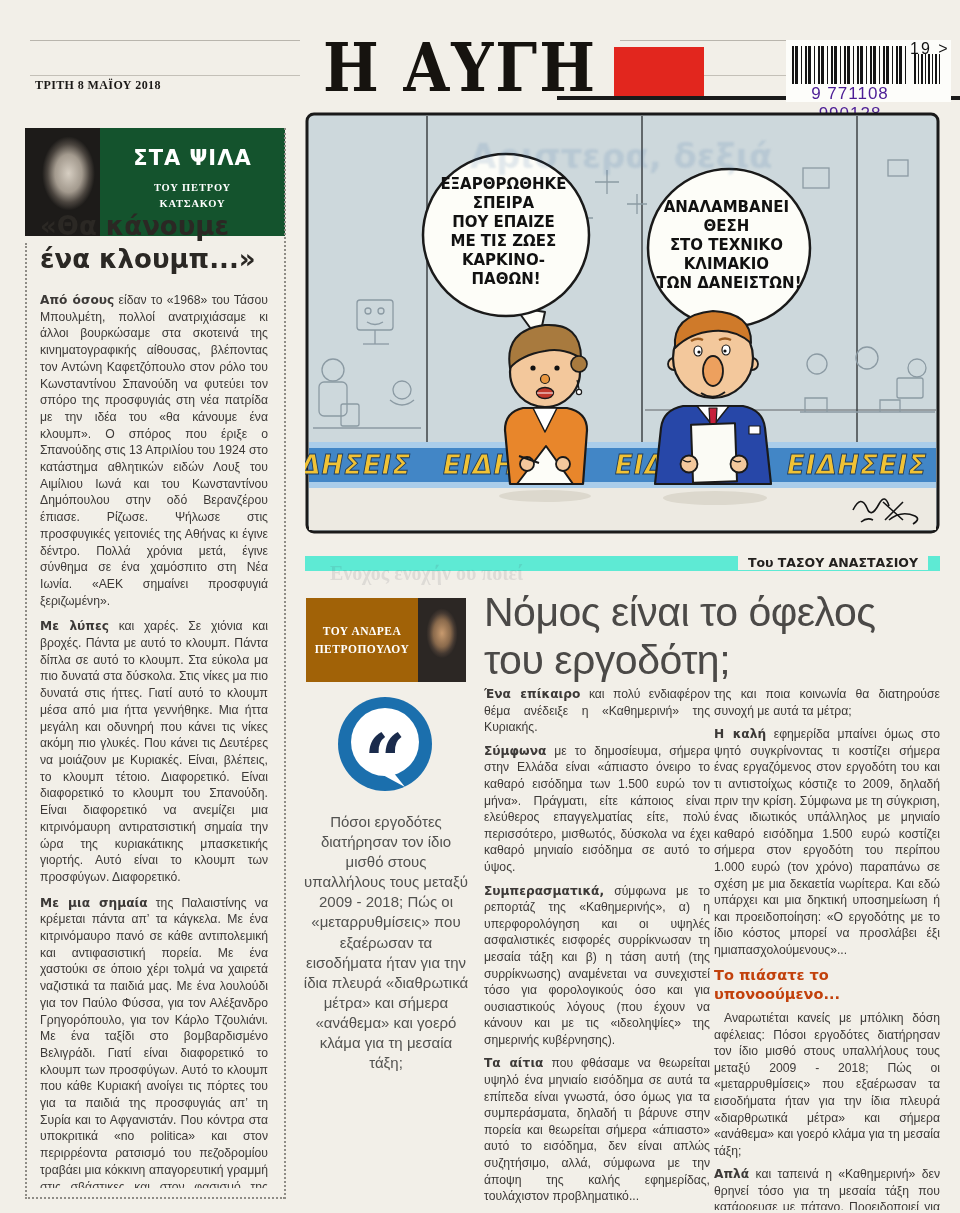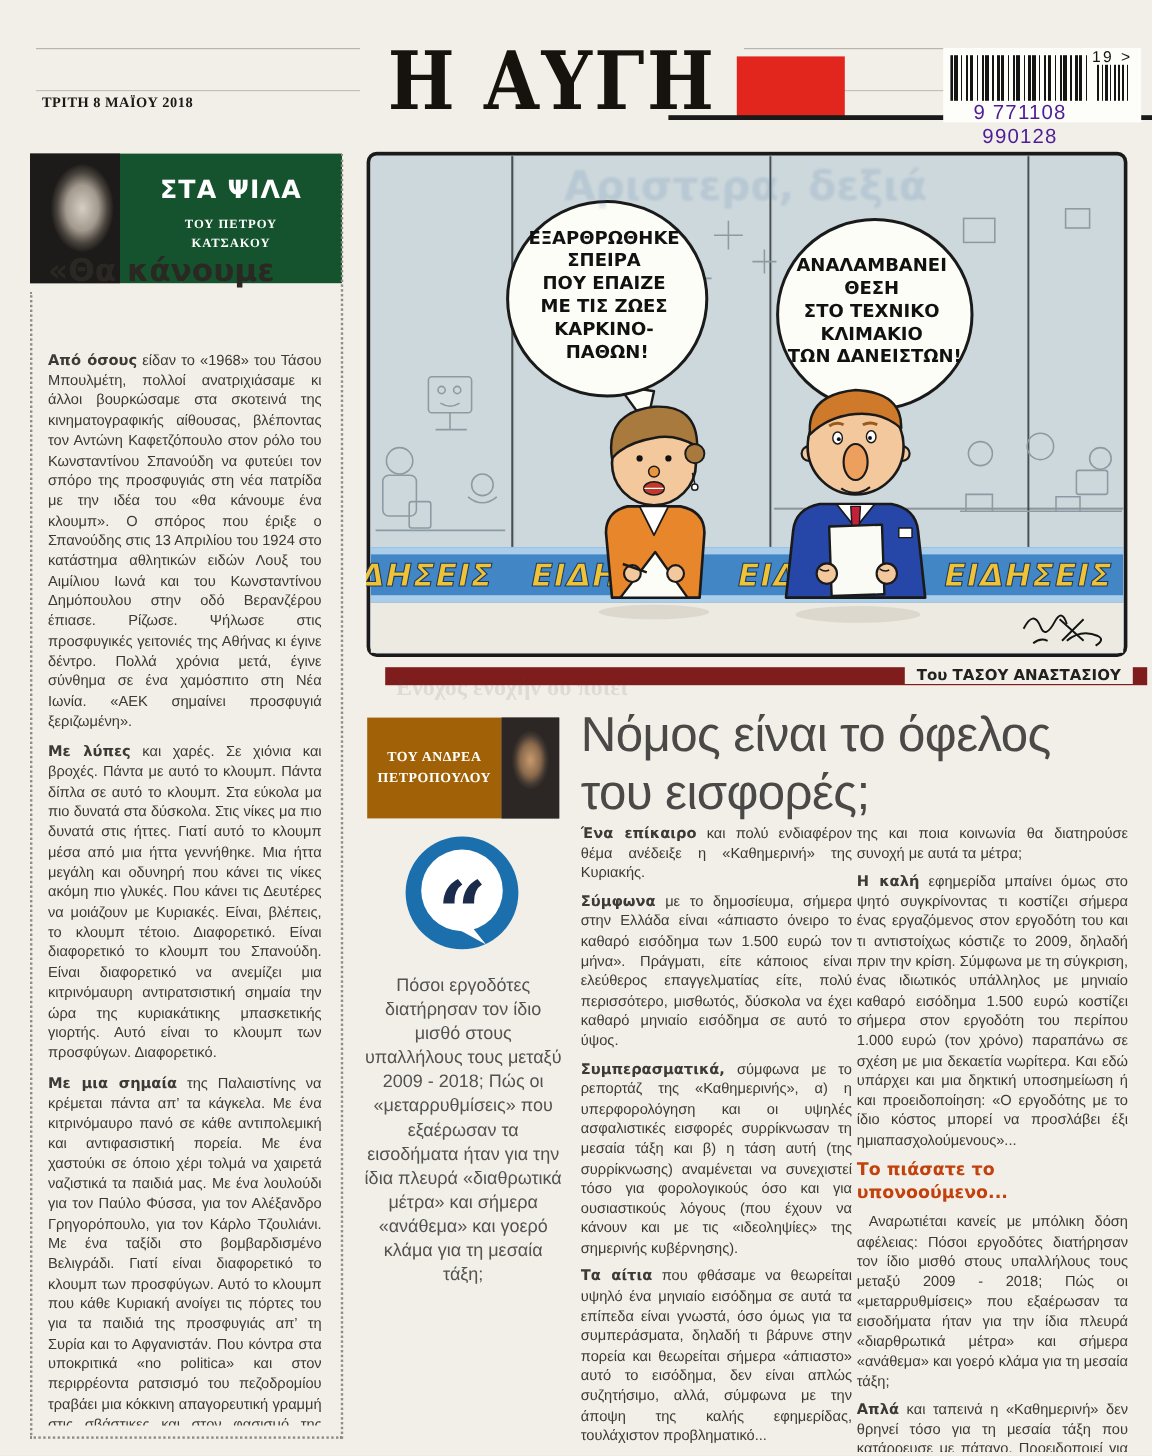--- a/index.html
+++ b/index.html
@@ -14,45 +14,45 @@
     font-family:"DejaVu Serif",serif;font-weight:bold;font-size:59px;line-height:1.0;color:#16130f;
     letter-spacing:2px;transform:scaleY(1.14);transform-origin:top;}
   .red-square{position:absolute;left:614px;top:47px;width:90px;height:51px;background:#e2261e;}
   .rule-thick{position:absolute;left:557px;right:0;top:96px;height:4px;background:#1a1a1a;}
   .barcode-wrap{position:absolute;left:786px;top:40px;width:165px;height:62px;background:#fdfdfa;}
   .barcode{position:absolute;left:6px;top:6px;width:116px;height:38px;
     background:repeating-linear-gradient(90deg,#141414 0 2px,#fdfdfa 2px 3px,#141414 3px 6px,#fdfdfa 6px 9px,#141414 9px 10px,#fdfdfa 10px 13px);}
   .barcode-num{position:absolute;left:0px;top:44px;width:128px;text-align:center;font-size:17px;color:#4c1d95;letter-spacing:1px;}
   .barcode-sup{position:absolute;left:128px;top:14px;width:26px;height:30px;
     background:repeating-linear-gradient(90deg,#141414 0 2px,#fdfdfa 2px 4px,#141414 4px 5px,#fdfdfa 5px 7px);}
-  .issue-code{position:absolute;left:124px;top:0px;font-size:13px;color:#141414;letter-spacing:2px;}
+  .issue-code{position:absolute;left:124px;top:0px;font-size:16px;color:#141414;letter-spacing:2px;}
 
   
   .sb-photo{position:absolute;left:25px;top:128px;width:75px;height:108px;background:
     radial-gradient(ellipse 30px 42px at 58% 42%,#d6cec2 0%,#a39a8e 45%,#4a443e 70%,#1d1b19 88%),#1d1b19;}
   .sb-redbox{position:absolute;left:100px;top:128px;width:185px;height:108px;background:#14532d;color:#fff;text-align:center;}
   .sb-kicker{margin-top:18px;font-size:21px;font-weight:bold;letter-spacing:1px;font-family:"DejaVu Sans",sans-serif;}
   .sb-byline{margin-top:10px;font-size:10.5px;font-weight:bold;line-height:1.5;letter-spacing:.8px;font-family:"Liberation Serif",serif;}
   .sb-border-r{position:absolute;left:284px;top:128px;bottom:14px;width:0;border-left:2px dotted #8f8c86;}
   .sb-border-l{position:absolute;left:25px;top:243px;bottom:14px;width:0;border-left:2px dotted #8f8c86;}
   .sb-border-b{position:absolute;left:25px;right:675px;bottom:14px;height:0;border-top:2px dotted #8f8c86;}
   .sb-title{position:absolute;left:40px;top:210px;width:230px;font-family:"DejaVu Sans",sans-serif;
     font-weight:bold;font-size:26px;line-height:1.26;color:#2b2824;}
   .sb-body{position:absolute;left:40px;top:292px;width:228px;height:896px;overflow:hidden;
     font-size:12.2px;line-height:1.37;color:#3c3937;text-align:justify;}
   .sb-body p{margin:0 0 9px 0;}
   .lead{font-weight:bold;font-family:"DejaVu Sans",sans-serif;}
 
   
-  .cartoon{position:absolute;left:305px;top:126px;width:586px;height:422px;}
+  .cartoon{position:absolute;left:305px;top:112px;width:586px;height:422px;}
   .ghost1{position:absolute;left:470px;top:136px;font-family:"DejaVu Sans",sans-serif;font-weight:bold;font-size:34px;
     color:rgba(55,105,165,.14);filter:blur(1px);pointer-events:none;z-index:5;}
   .ghost2{position:absolute;left:330px;top:537px;font-family:Liberation Serif, serif;font-weight:bold;font-size:20px;
     color:rgba(70,75,90,.12);filter:blur(.6px);pointer-events:none;z-index:5;margin-top:25px;}
-  .credit-bar{position:absolute;left:305px;top:556px;width:635px;height:15px;background:#7f1d1d;margin-left:16px;}
+  .credit-bar{position:absolute;left:305px;top:556px;width:635px;height:15px;background:#5eead4;}
   .credit-text{position:absolute;right:12px;top:-1px;background:#f2efe8;padding:0 10px;
     font-size:12.5px;font-weight:bold;color:#23211f;font-family:"DejaVu Sans",sans-serif;}
 
   
   .ar-redbox{position:absolute;left:306px;top:598px;width:112px;height:84px;background:#a16207;color:#fff;
     display:flex;align-items:center;justify-content:center;text-align:center;}
   .ar-byline{font-size:11.5px;font-weight:bold;line-height:1.6;letter-spacing:.5px;font-family:"Liberation Serif",serif;}
   .ar-photo{position:absolute;left:418px;top:598px;width:48px;height:84px;background:
     radial-gradient(ellipse 17px 27px at 50% 42%,#c89a6e 0%,#8a6a4c 50%,#463a32 75%,#2c2724 92%),#2c2724;}
   .ar-title{position:absolute;left:484px;top:588px;width:460px;font-family:"Liberation Sans",sans-serif;
@@ -93,20 +93,21 @@
     <div class="sb-byline">
       <span>ΤΟΥ ΠΕΤΡΟΥ</span><br>
       <span>ΚΑΤΣΑΚΟΥ</span>
     </div>
   </div>
   <div class="sb-border-r"></div>
   <div class="sb-border-l"></div>
   <div class="sb-border-b"></div>
   <div class="sb-title">
     <span>«Θα κάνουμε</span><br>
+    <span>ένα κλουμπ...»</span>
   </div>
   <div class="sb-body">
     <p><span class="lead">Από όσους</span><span> είδαν το «1968» του Τάσου Μπουλμέτη, πολλοί ανατριχιάσαμε κι άλλοι βουρκώσαμε στα σκοτεινά της κινηματογραφικής αίθουσας, βλέποντας τον Αντώνη Καφετζόπουλο στον ρόλο του Κωνσταντίνου Σπανούδη να φυτεύει τον σπόρο της προσφυγιάς στη νέα πατρίδα με την ιδέα του «θα κάνουμε ένα κλουμπ». Ο σπόρος που έριξε ο Σπανούδης στις 13 Απριλίου του 1924 στο κατάστημα αθλητικών ειδών Λουξ του Αιμίλιου Ιωνά και του Κωνσταντίνου Δημόπουλου στην οδό Βερανζέρου έπιασε. Ρίζωσε. Ψήλωσε στις προσφυγικές γειτονιές της Αθήνας κι έγινε δέντρο. Πολλά χρόνια μετά, έγινε σύνθημα σε ένα χαμόσπιτο στη Νέα Ιωνία. «ΑΕΚ σημαίνει προσφυγιά ξεριζωμένη».</span></p>
     <p><span class="lead">Με λύπες</span><span> και χαρές. Σε χιόνια και βροχές. Πάντα με αυτό το κλουμπ. Πάντα δίπλα σε αυτό το κλουμπ. Στα εύκολα μα πιο δυνατά στα δύσκολα. Στις νίκες μα πιο δυνατά στις ήττες. Γιατί αυτό το κλουμπ μέσα από μια ήττα γεννήθηκε. Μια ήττα μεγάλη και οδυνηρή που κάνει τις νίκες ακόμη πιο γλυκές. Που κάνει τις Δευτέρες να μοιάζουν με Κυριακές. Είναι, βλέπεις, το κλουμπ τέτοιο. Διαφορετικό. Είναι διαφορετικό το κλουμπ του Σπανούδη. Είναι διαφορετικό να ανεμίζει μια κιτρινόμαυρη αντιρατσιστική σημαία την ώρα της κυριακάτικης μπασκετικής γιορτής. Αυτό είναι το κλουμπ των προσφύγων. Διαφορετικό.</span></p>
     <p><span class="lead">Με μια σημαία</span><span> της Παλαιστίνης να κρέμεται πάντα απ’ τα κάγκελα. Με ένα κιτρινόμαυρο πανό σε κάθε αντιπολεμική και αντιφασιστική πορεία. Με ένα χαστούκι σε όποιο χέρι τολμά να χαιρετά ναζιστικά τα παιδιά μας. Με ένα λουλούδι για τον Παύλο Φύσσα, για τον Αλέξανδρο Γρηγορόπουλο, για τον Κάρλο Τζουλιάνι. Με ένα ταξίδι στο βομβαρδισμένο Βελιγράδι. Γιατί είναι διαφορετικό το κλουμπ των προσφύγων. Αυτό το κλουμπ που κάθε Κυριακή ανοίγει τις πόρτες του για τα παιδιά της προσφυγιάς απ’ τη Συρία και το Αφγανιστάν. Που κόντρα στα υποκριτικά «no politica» και στον περιρρέοντα ρατσισμό του πεζοδρομίου τραβάει μια κόκκινη απαγορευτική γραμμή στις σβάστικες και στον φασισμό της κερκίδας. Που τολμά να ξεριζώνει τα ζιζάνια του κακού και απομονώνει τα λιγοστά φαινόμενα ρατσισμού όταν αυτά επιχειρούν να λεκιάσουν την ιστορική παράδοση αυτού του κλουμπ.</span></p>
 
   </div>
 
   <div class="ghost1">Αριστερα, δεξιά</div>
   <div class="cartoon">
@@ -242,21 +243,21 @@
 
   <div class="ar-redbox">
     <div class="ar-byline">
       <span>ΤΟΥ ΑΝΔΡΕΑ</span><br>
       <span>ΠΕΤΡΟΠΟΥΛΟΥ</span>
     </div>
   </div>
   <div class="ar-photo"></div>
   <div class="ar-title">
     <span>Νόμος είναι το όφελος</span><br>
-    <span>του εισφορές;</span>
+    <span>του εργοδότη;</span>
   </div>
 
   <div class="quote-icon">
     <svg width="100" height="100" viewBox="0 0 100 100">
       <circle cx="50" cy="50" r="47" fill="#1b6fad"></circle>
       <circle cx="50" cy="48" r="34" fill="#ffffff"></circle>
       <path d="M58,78 L70,93 L46,80 Z" fill="#ffffff"></path>
       <text x="50" y="92" text-anchor="middle" font-family="DejaVu Serif" font-weight="bold" font-size="72" fill="#1a2b4c">“</text>
     </svg>
   </div>

